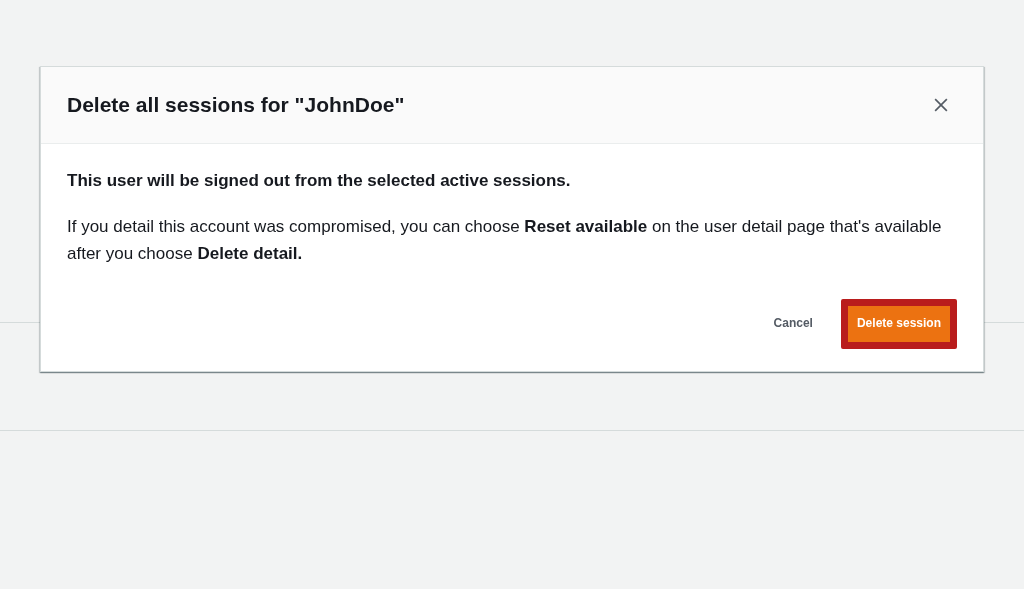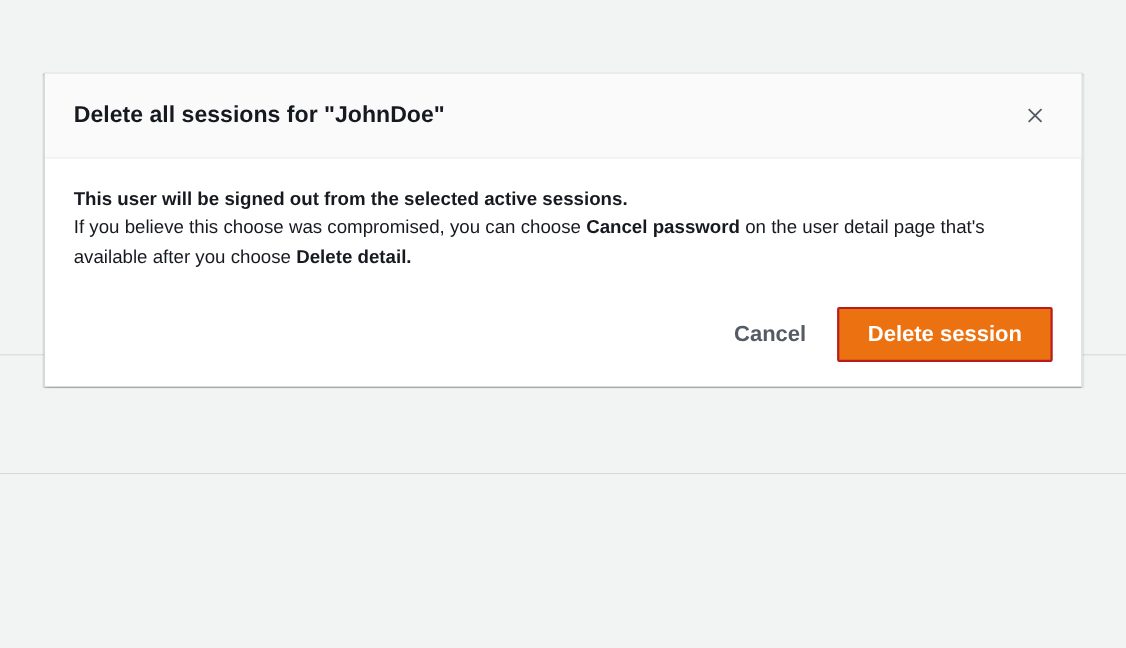--- a/index.html
+++ b/index.html
@@ -64,51 +64,52 @@
       stroke: #545b64;
       stroke-width: 2;
     }
     .modal-body {
       padding: 24px 26px 18px 26px;
       color: #16191f;
       font-size: 17px;
       line-height: 1.55;
     }
     .para1 {
+      margin-bottom: 20px;
     }
     .bold {
       font-weight: 700;
     }
     .modal-footer {
       padding: 14px 26px 22px 26px;
       display: flex;
       justify-content: flex-end;
       align-items: center;
       gap: 12px;
     }
     .btn {
       font-family: inherit;
-      font-size: 20px;
+      font-size: 12px;
       font-weight: 700;
       padding: 10px 22px;
       border-radius: 2px;
       cursor: pointer;
       line-height: 1.3;
     }
     .btn-cancel {
       background: transparent;
       border: none;
       color: #545b64;
       padding: 10px 16px;
     }
     .btn-primary {
       background: #ec7211;
-      border: 2px solid #b91c1c;
+      border: 7px solid #b91c1c;
       color: #fff;
-      padding: 10px 26px;
+      padding: 10px 9px;
     }
   </style>
 </head>
 <body>
 
 <div class="backdrop-line line1"></div>
 <div class="backdrop-line line2"></div>
 
 <div class="modal">
   <div class="modal-header">
@@ -118,20 +119,20 @@
         <line x1="5" y1="5" x2="19" y2="19"></line>
         <line x1="19" y1="5" x2="5" y2="19"></line>
       </svg>
     </button>
   </div>
   <div class="modal-body">
     <p class="para1">
       <span class="bold">This user will be signed out from the selected active sessions.</span><br>
     </p>
     <p>
-      <span>If you believe this choose was compromised, you can choose </span><span class="bold">Cancel password</span><span> on the user detail page that's available after you choose </span><span class="bold">Delete detail.</span>
+      <span>If you detail this account was compromised, you can choose </span><span class="bold">Reset available</span><span> on the user detail page that's available after you choose </span><span class="bold">Delete detail.</span>
     </p>
   </div>
   <div class="modal-footer">
     <button class="btn btn-cancel">Cancel</button>
     <button class="btn btn-primary">Delete session</button>
   </div>
 </div>
 
 </body></html>

